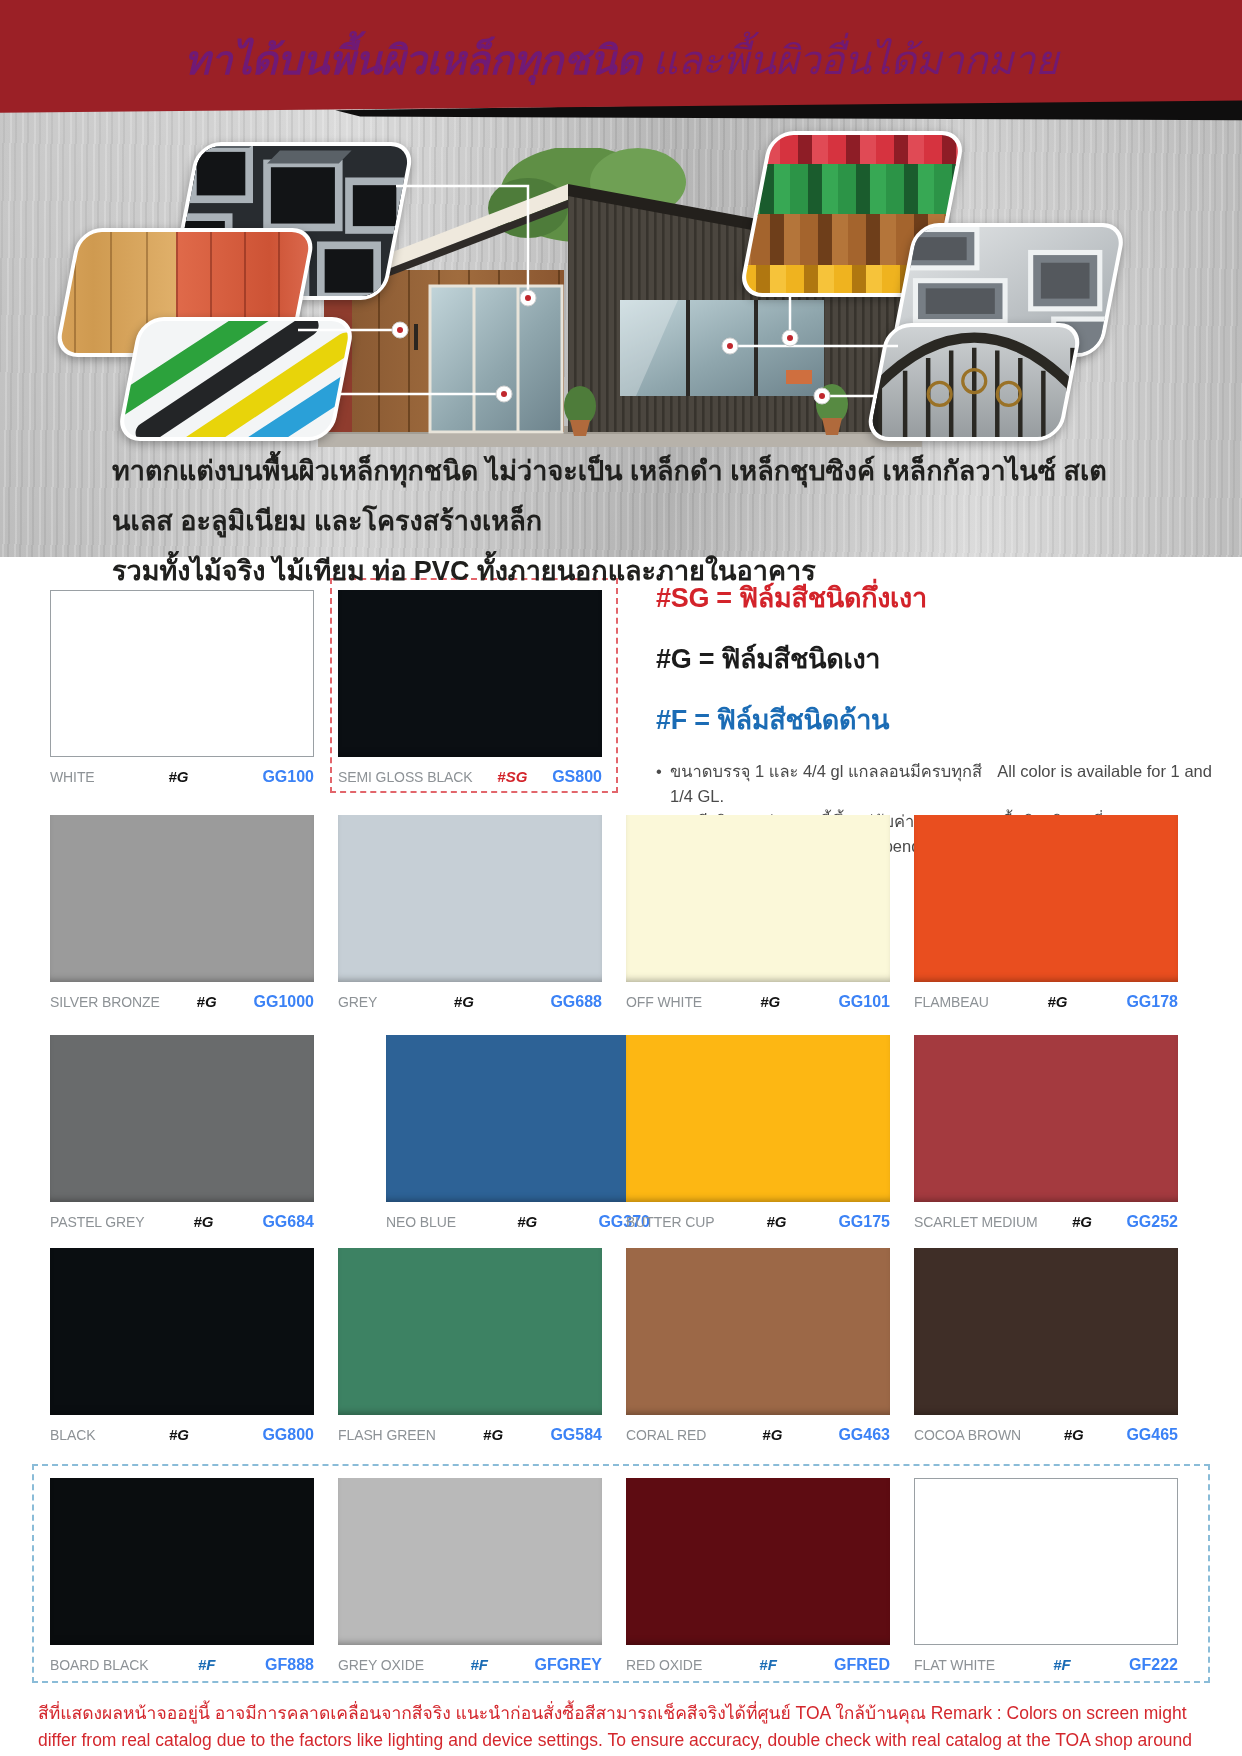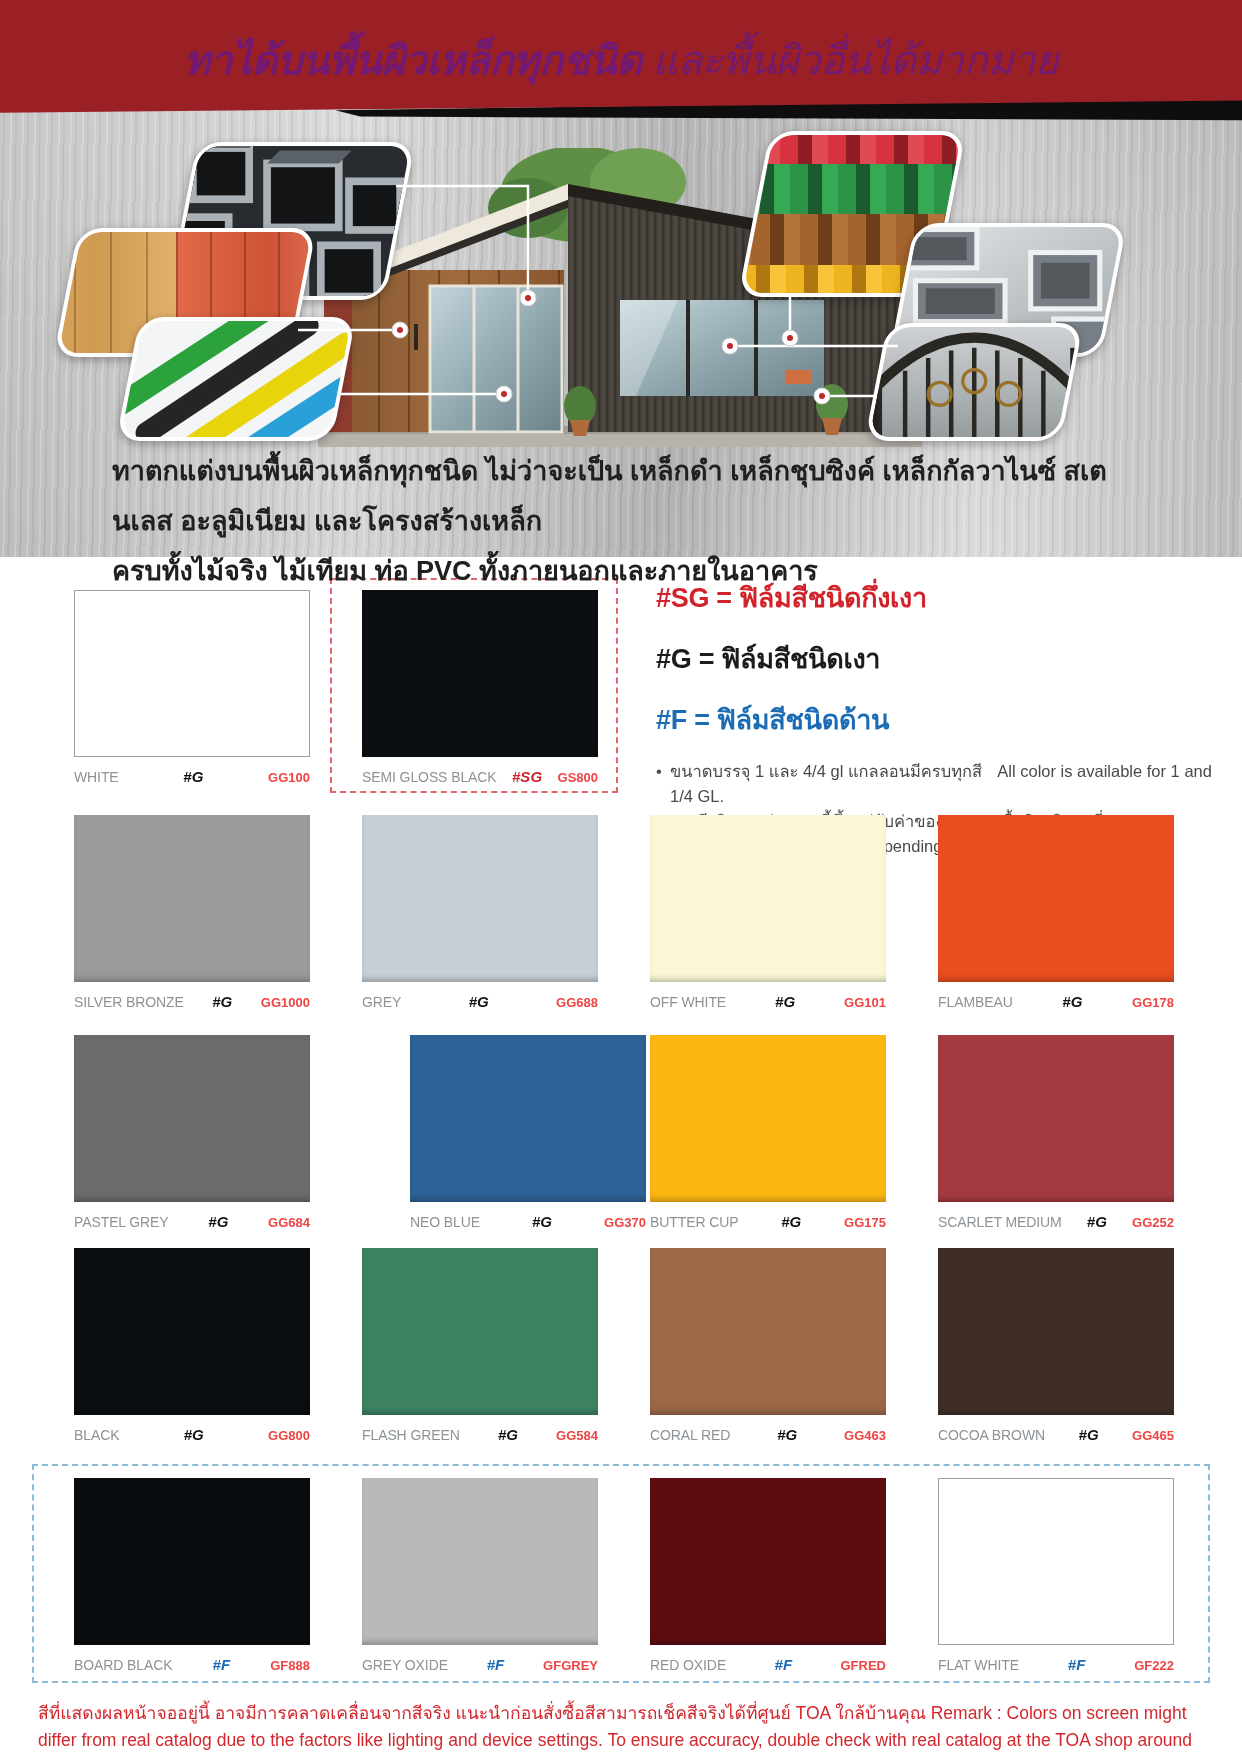--- a/index.html
+++ b/index.html
@@ -51,27 +51,27 @@
   .rr3{top:50%;background:repeating-linear-gradient(90deg,#a4642d 0 18px,#6e3e1a 18px 32px,#b4753a 32px 48px);background-position:20px 0;}
   .rr4{top:75%;background:repeating-linear-gradient(90deg,#efb31f 0 18px,#b07710 18px 32px,#f6c33a 32px 48px);background-position:6px 0;}
 
   .lines{position:absolute;inset:0;z-index:8;pointer-events:none;}
 
   
   .desc{position:absolute;left:112px;top:446px;width:1030px;z-index:9;
       color:#20201e;font-weight:bold;font-size:27px;line-height:50px;}
 
   
-  .cell{position:absolute;width:236px;margin-left:24px;}
+  .cell{position:absolute;width:264px;}
   .swatch{height:167px;box-shadow:inset 0 -6px 7px -4px rgba(0,0,0,.30);}
   .swatch.bordered{border:1px solid #9aa0a4;box-sizing:border-box;box-shadow:none;}
   .lbl{display:flex;justify-content:space-between;align-items:baseline;margin-top:11px;}
   .lbl .nm{color:#8d9296;font-size:14px;letter-spacing:-.1px;}
   .lbl .tp{font-weight:bold;font-size:15px;font-style:italic;}
-  .lbl .cd{font-weight:bold;font-size:13px;color:#ef4444;}
+  .lbl .cd{font-weight:bold;font-size:16px;color:#3b82f6;}
 
   .dashed-red{position:absolute;left:330px;top:578px;width:288px;height:215px;
       border:2px dashed #e2656b;box-sizing:border-box;}
   .dashed-red .cell{left:6px;top:10px;}
   .dashed-blue{position:absolute;left:32px;top:1464px;width:1178px;height:219px;
       border:2px dashed #8abcd8;box-sizing:border-box;}
 
   
   .legend{position:absolute;left:656px;top:576px;width:560px;}
   .leg-line{font-weight:bold;font-size:27px;margin-bottom:18px;letter-spacing:-.3px;}
@@ -293,21 +293,21 @@
           </g>
         <g>
             <circle cx="822" cy="396" r="8" fill="#fff" stroke="#cfcfcf"></circle>
             <circle cx="822" cy="396" r="3" fill="#c0272d"></circle>
           </g>
       </g>
     </svg>
 
     <div class="desc">
       <div>ทาตกแต่งบนพื้นผิวเหล็กทุกชนิด ไม่ว่าจะเป็น เหล็กดำ เหล็กชุบซิงค์ เหล็กกัลวาไนซ์ สเตนเลส อะลูมิเนียม และโครงสร้างเหล็ก</div>
-      <div>ครบทั้งไม้จริง ไม้เทียม ท่อ PVC ทั้งภายนอกและภายในอาคาร</div>
+      <div>รวมทั้งไม้จริง ไม้เทียม ท่อ PVC ทั้งภายนอกและภายในอาคาร</div>
     </div>
   </div>
 
   <div class="banner">
     <div class="blackwedge"></div>
     <div class="red"></div>
     <div class="title">
       <span class="t1">ทาได้บนพื้นผิวเหล็กทุกชนิด</span><span class="t2"> และพื้นผิวอื่นได้มากมาย</span>
     </div>
   </div>

